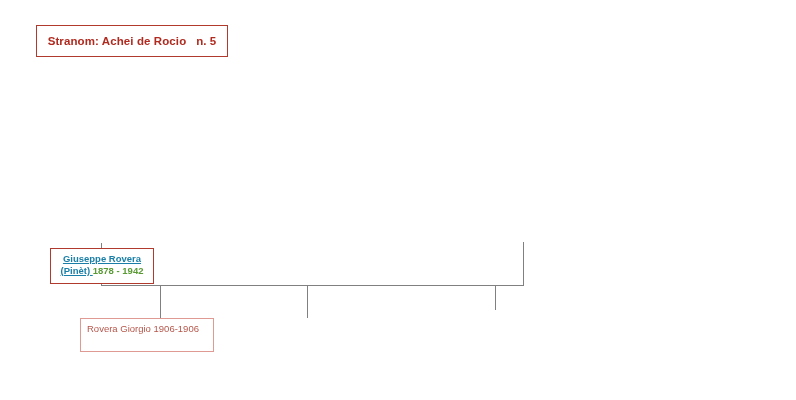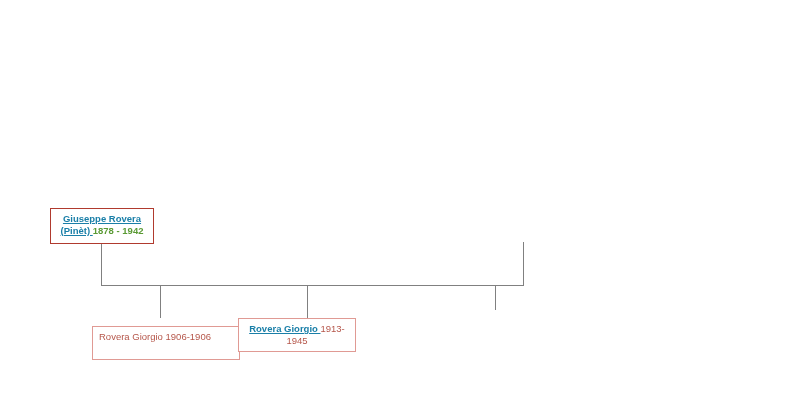--- a/index.html
+++ b/index.html
@@ -44,21 +44,21 @@
     box-sizing: border-box;
     background: #ffffff;
     border: 1px solid #b03a2e;
     padding: 4px 6px;
     line-height: 1.25;
     font-size: 9.5px;
   }
   .person-box.soft {
     border-color: #e09a94;
   }
-  .person-box.center { text-align: center; }
+  .person-box.center { text-align: center; margin-top: 40px; }
   .person-box.left   { text-align: left; }
 
   .p-name {
     color: #1a7fa8;
     text-decoration: underline;
     text-decoration-color: #1a7fa8;
     font-weight: bold;
     font-size: 9.5px;
   }
   .p-date-green {
@@ -83,38 +83,38 @@
     background: #808080;
   }
   .line-v { width: 1px; }
   .line-h { height: 1px; }
 </style>
 </head>
 <body>
 
 <div id="page">
 
+  <div id="title-plate">
+    <span class="title-text">Stranom: Achei de Rocio   n. 5</span>
+  </div>
 
   <div class="line-v" style="left:101px; top:243px; height:43px;"></div>
 
   <div class="line-v" style="left:523px; top:242px; height:44px;"></div>
 
   <div class="line-h" style="left:101px; top:285px; width:423px;"></div>
 
   <div class="line-v" style="left:160px; top:285px; height:33px;"></div>
   <div class="line-v" style="left:307px; top:285px; height:33px;"></div>
   <div class="line-v" style="left:495px; top:285px; height:25px;"></div>
 
   <div class="person-box center" style="left:50px; top:208px; width:104px; height:36px;">
     <span class="p-name"> Giuseppe Rovera (Pinèt) </span><span class="p-date-green">1878 - 1942</span>
   </div>
 
 
-  <div class="person-box soft left" style="left:92px; top:318px; width:148px; height:34px;margin-top:8px;">
+  <div class="person-box soft left" style="left:80px; top:318px; width:134px; height:34px;">
     <span class="p-plain">Rovera  Giorgio 1906-1906</span>
   </div>
 
-  <div class="person-box soft center" style="left:238px; top:318px; width:118px; height:34px;">
-    <span class="p-name">Rovera  Giorgio </span><span class="p-date-red">1913-1945</span>
-  </div>
 
 
 </div>
 
 </body></html>

